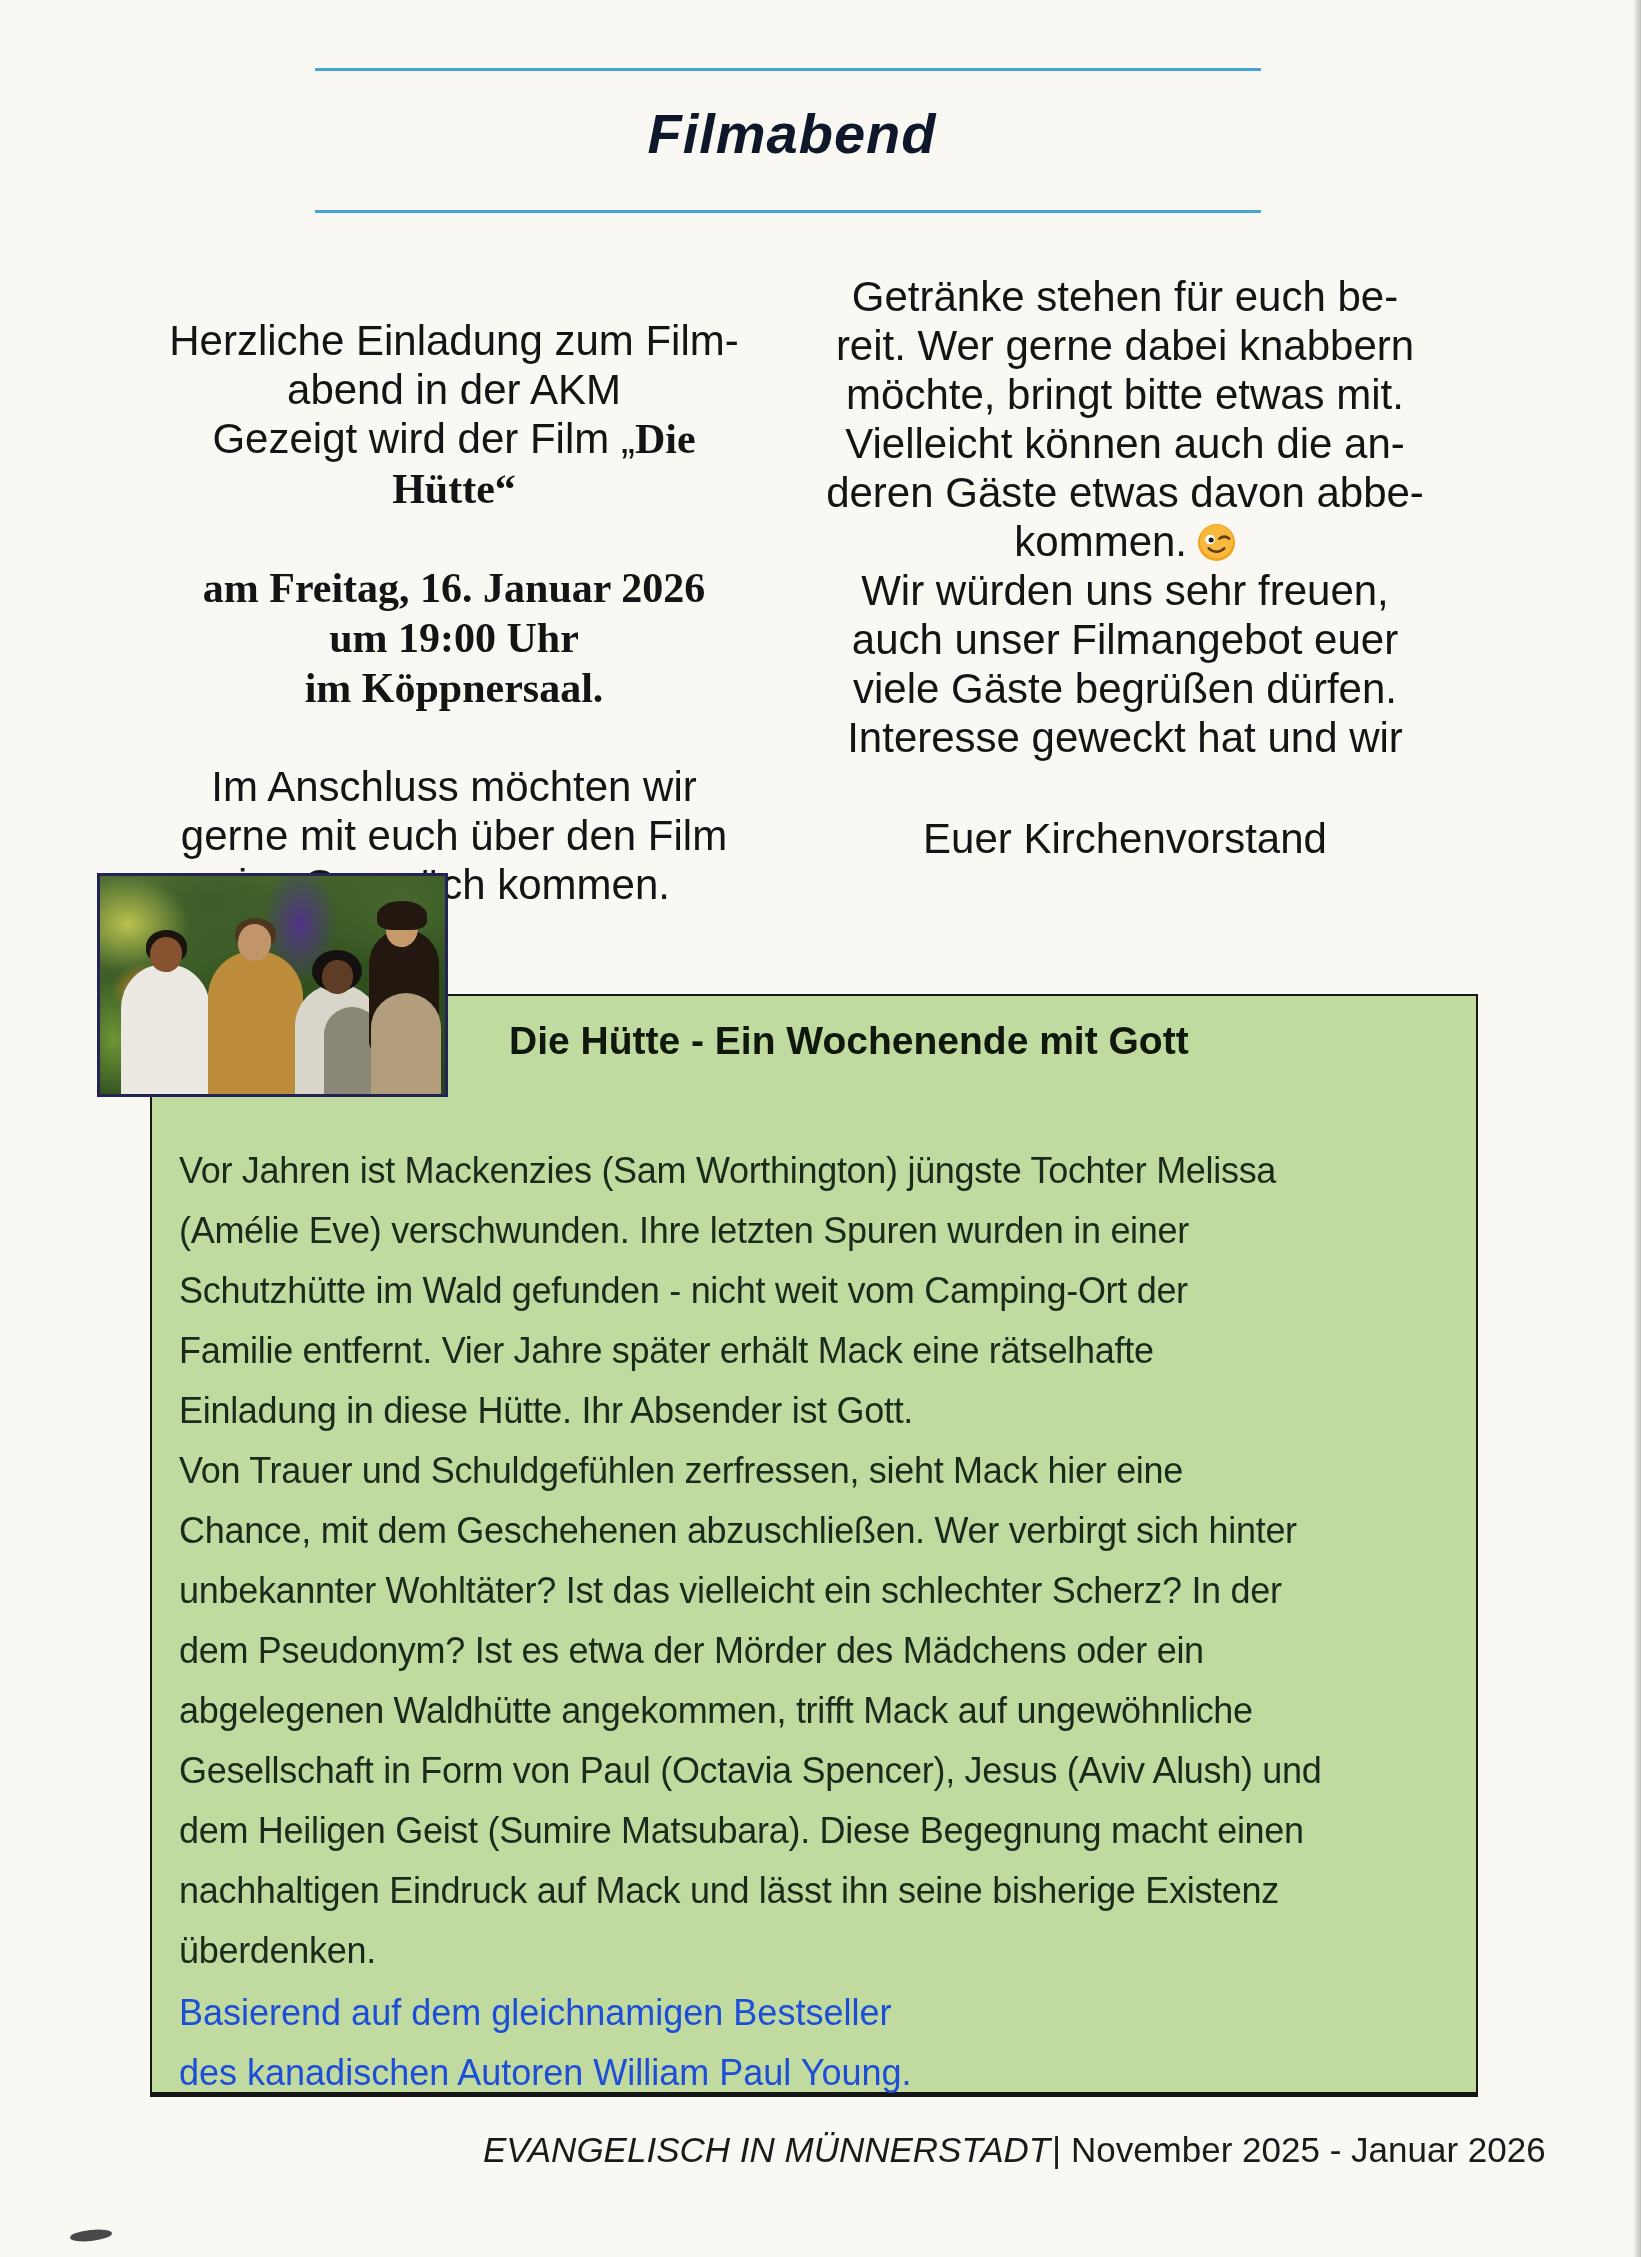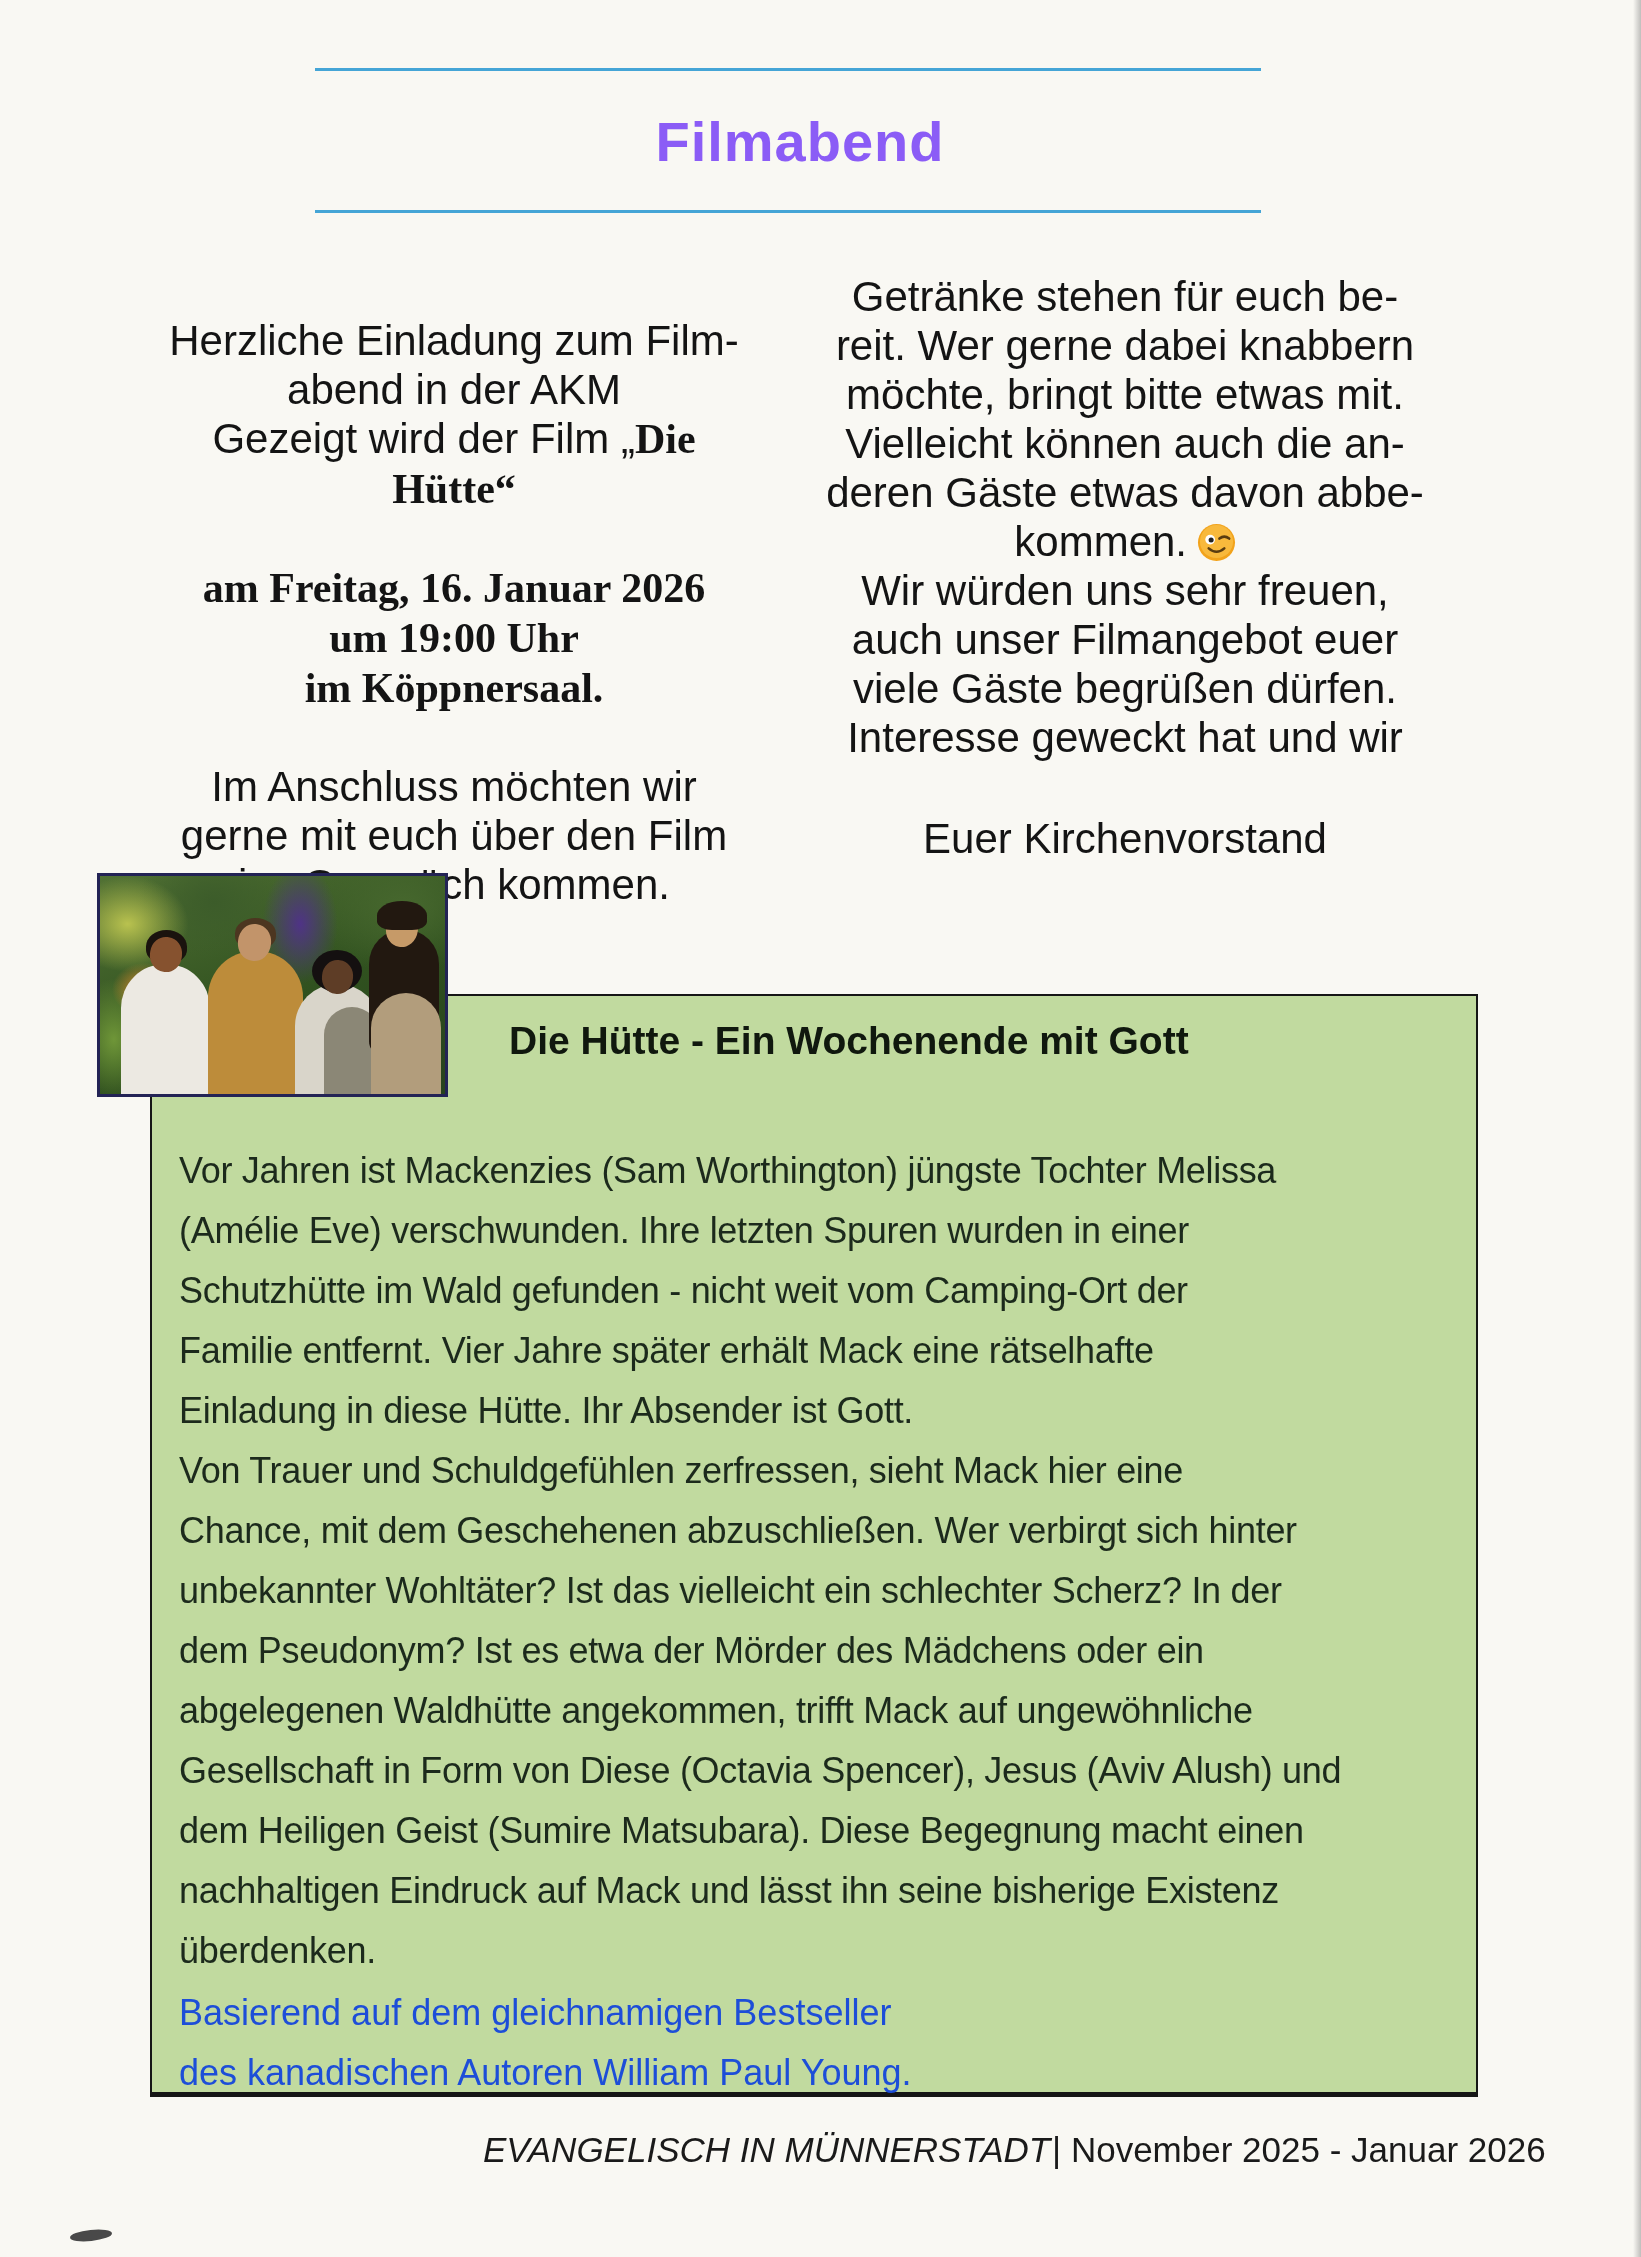--- a/index.html
+++ b/index.html
@@ -7,23 +7,23 @@
     position:relative; width:1641px; height:2257px;
     background:#f9f8f3;
     font-family:"Liberation Sans", sans-serif;
     color:#161616; overflow:hidden;
   }
   
   .rule{position:absolute; left:315px; width:946px; height:2.9px; background:#45a5d6;}
   .rule-top{top:68px;}
   .rule-bottom{top:210px;}
   .title{
-    position:absolute; left:315px; top:97px; width:946px; margin:12px;
-    text-align:center; font-size:56px; font-weight:bold; 
-    letter-spacing:1px; color:#8b5cf6;
+    position:absolute; left:315px; top:97px; width:946px; margin:4px;
+    text-align:center; font-size:56px; font-weight:bold; font-style:italic;
+    letter-spacing:1px; color:#0f172a;
   }
   
   .col{position:absolute; top:272px; width:618px; text-align:center;
        font-size:42px; line-height:49px; color:#141414;}
   .col .ln{white-space:nowrap;}
   .col-left{left:145px;margin-top:44px;}
   .col-right{left:816px;}
   .gap{margin-top:49px;}
   .gap-sig{margin-top:52px;}
   b{font-weight:bold;font-family:Liberation Serif, serif;}
@@ -154,21 +154,21 @@
       <div class="ln">Vor Jahren ist Mackenzies (Sam Worthington) jüngste Tochter Melissa</div>
       <div class="ln">(Amélie Eve) verschwunden. Ihre letzten Spuren wurden in einer</div>
       <div class="ln">Schutzhütte im Wald gefunden - nicht weit vom Camping-Ort der</div>
       <div class="ln">Familie entfernt. Vier Jahre später erhält Mack eine rätselhafte</div>
       <div class="ln">Einladung in diese Hütte. Ihr Absender ist Gott.</div>
       <div class="ln">Von Trauer und Schuldgefühlen zerfressen, sieht Mack hier eine</div>
       <div class="ln">Chance, mit dem Geschehenen abzuschließen. Wer verbirgt sich hinter</div>
       <div class="ln">unbekannter Wohltäter? Ist das vielleicht ein schlechter Scherz? In der</div>
       <div class="ln">dem Pseudonym? Ist es etwa der Mörder des Mädchens oder ein</div>
       <div class="ln">abgelegenen Waldhütte angekommen, trifft Mack auf ungewöhnliche</div>
-      <div class="ln">Gesellschaft in Form von Diese (Octavia Spencer), Jesus (Aviv Alush) und</div>
+      <div class="ln">Gesellschaft in Form von Paul (Octavia Spencer), Jesus (Aviv Alush) und</div>
       <div class="ln">dem Heiligen Geist (Sumire Matsubara). Diese Begegnung macht einen</div>
       <div class="ln">nachhaltigen Eindruck auf Mack und lässt ihn seine bisherige Existenz</div>
       <div class="ln">überdenken.</div>
     </div>
     <div class="film-credit">
       <div class="ln">Basierend auf dem gleichnamigen Bestseller</div>
       <div class="ln">des kanadischen Autoren William Paul Young.</div>
     </div>
   </div>
 

